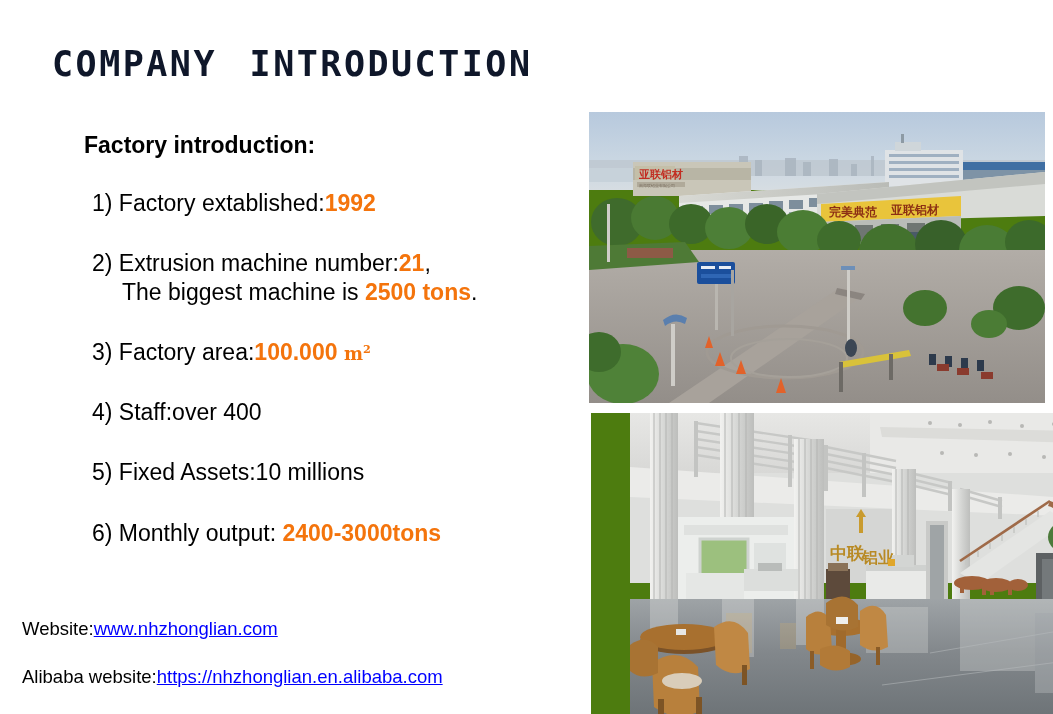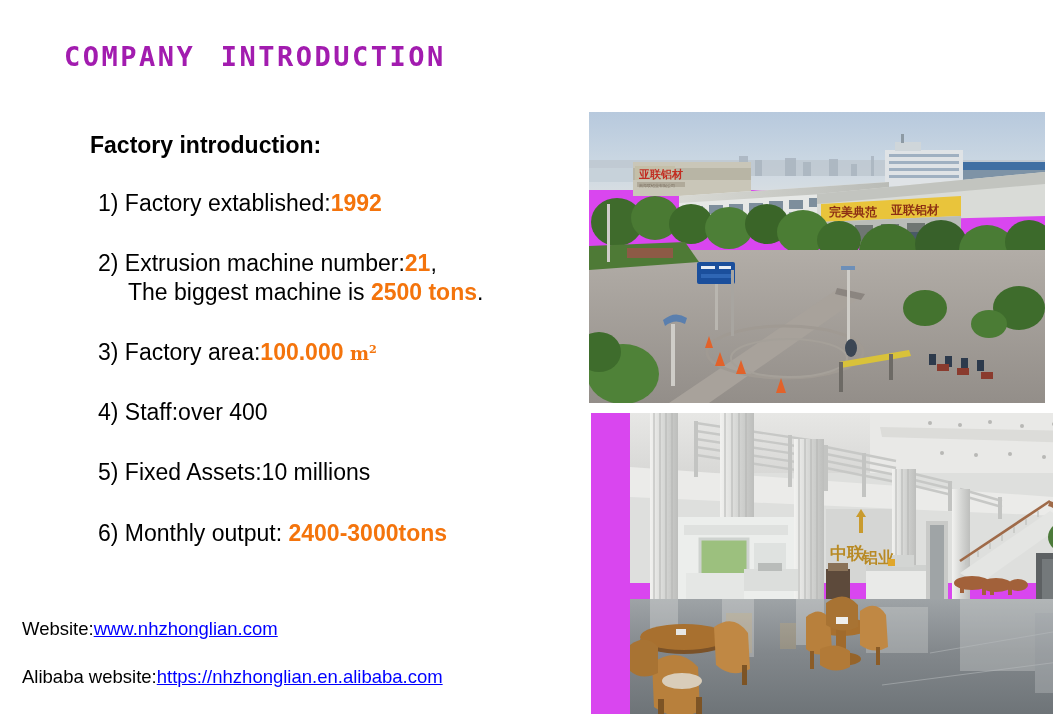--- a/index.html
+++ b/index.html
@@ -14,41 +14,41 @@
     position: relative;
     width: 1053px;
     height: 714px;
     background: #ffffff;
     overflow: hidden;
   }
 
   
   #slide-title {
     position: absolute;
-    left: 64px;
+    left: 52px;
     top: 34px;
     font-family: "DejaVu Sans Mono", "Liberation Mono", monospace;
-    font-size: 38px;
+    font-size: 50px;
     line-height: 1;
     letter-spacing: 2.5px;
     font-weight: 700;
     font-variant: small-caps;
     text-transform: lowercase;
-    color: #a21caf;
+    color: #0f172a;
     white-space: nowrap;
   }
   #slide-title::first-letter {
     
     font-size: 1em;
   }
 
   
   #body-text {
     position: absolute;
-    left: 90px;
+    left: 84px;
     top: 131px;
     width: 480px;
     color: #000000;
   }
   .heading-line {
     font-size: 23px;
     font-weight: bold;
     line-height: 1.22;
     margin: 0 0 30px 0;
     white-space: nowrap;
@@ -92,21 +92,21 @@
   #footer-alibaba { top: 666px; }
   .weblink {
     color: #0000FF;
     text-decoration: underline;
   }
 
   
   .photo {
     position: absolute;
     overflow: hidden;
-    background: #d946ef;
+    background: #4d7c0f;
   }
   #photo-factory-exterior {
     left: 589px;
     top: 112px;
     width: 456px;
     height: 291px;
   }
   #photo-lobby-interior {
     left: 591px;
     top: 413px;

